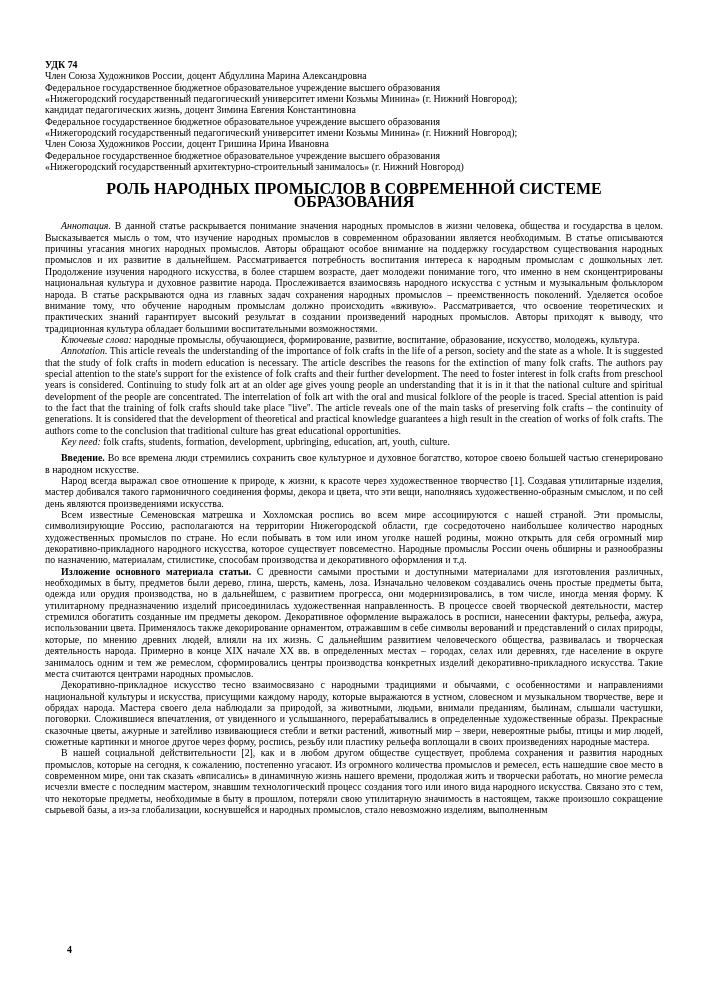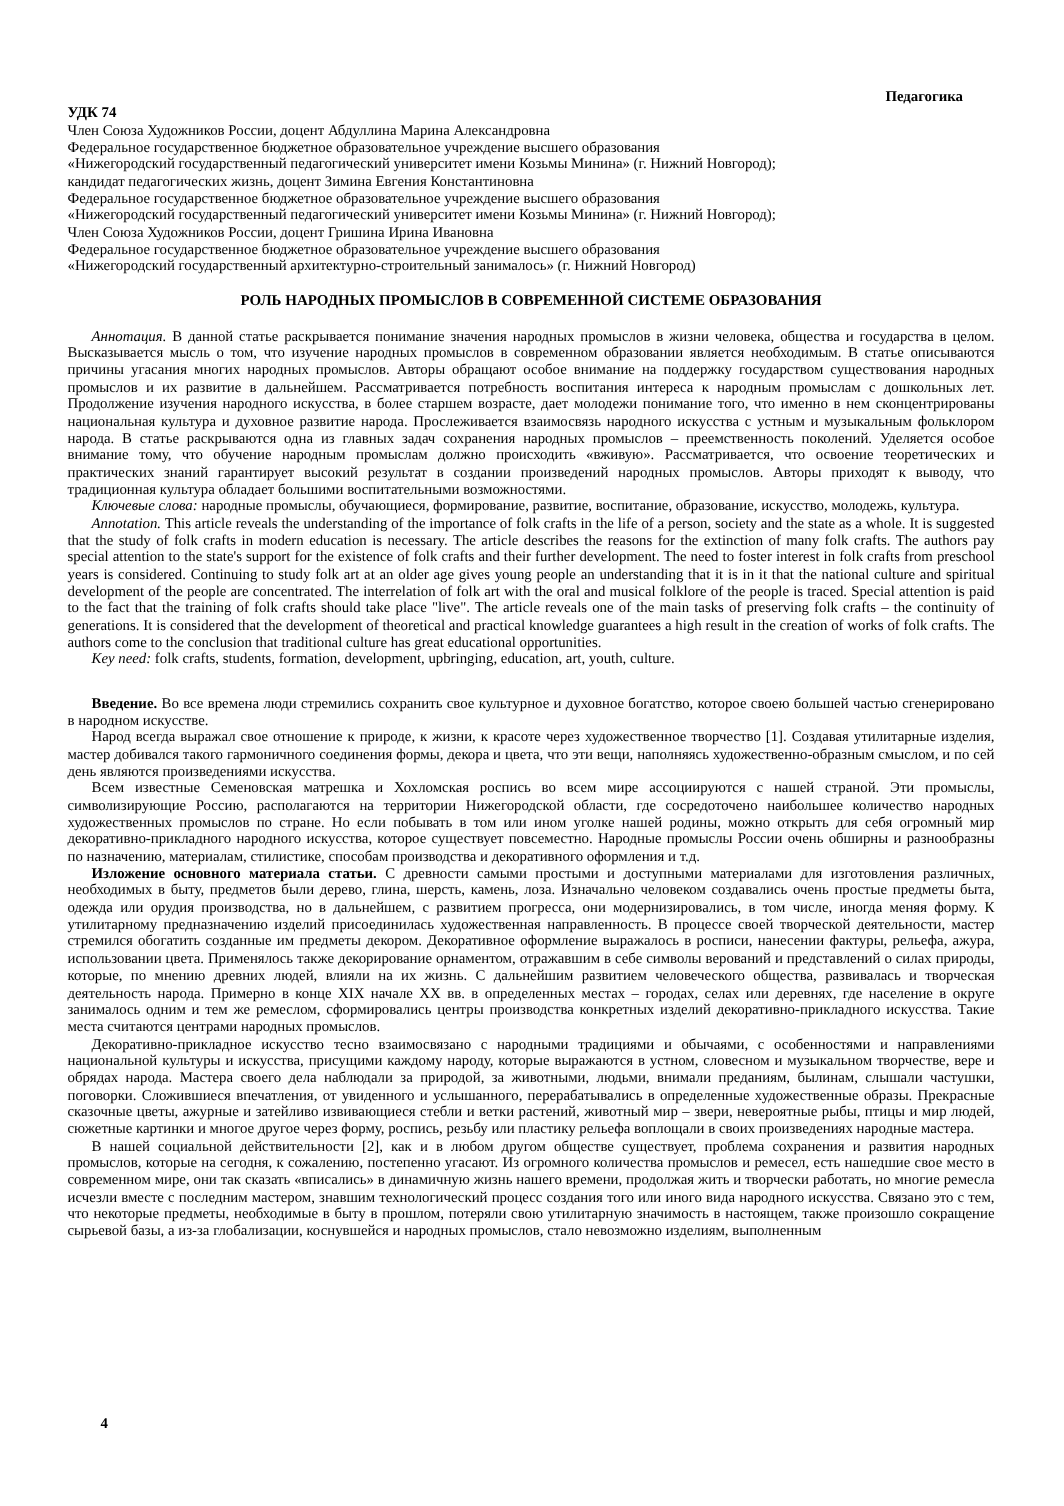--- a/index.html
+++ b/index.html
@@ -14,40 +14,39 @@
     color:#000000;
     padding:59px 46px 0 45px;
     overflow:hidden;
   }
   .hdr-right { text-align:right; font-weight:bold; padding-right:21px; }
   .udk { font-weight:bold; }
   .author-name { font-weight:normal; }
   .title {
     text-align:center;
     font-weight:bold;
-    font-size:10px;
+    font-size:16px;
     line-height:13px;
     margin:10px 0 12px 0;
   }
   .para { text-align:justify; text-indent:16px; }
   .lead-i { font-style:italic;margin-top:48px; }
   .lead-b { font-weight:bold; }
-  .gap { margin-top:18px; }
+  .gap { margin-top:5px; }
   .pageno {
     position:absolute;
     left:67px; top:944px;
     font-weight:bold;
   }
 </style>
 </head>
 <body>
 
 <div class="page">
 
-  <div class="hdr-right">Педагогика</div>
   <div class="udk">УДК 74</div>
 
   <section>
     <div class="author-name">Член Союза Художников России, доцент Абдуллина Марина Александровна</div>
     <div>Федеральное государственное бюджетное образовательное учреждение высшего образования</div>
     <div>«Нижегородский государственный педагогический университет имени Козьмы Минина» (г. Нижний Новгород);</div>
     <div class="author-name">кандидат педагогических жизнь, доцент Зимина Евгения Константиновна</div>
     <div>Федеральное государственное бюджетное образовательное учреждение высшего образования</div>
     <div>«Нижегородский государственный педагогический университет имени Козьмы Минина» (г. Нижний Новгород);</div>
     <div class="author-name">Член Союза Художников России, доцент Гришина Ирина Ивановна</div>

